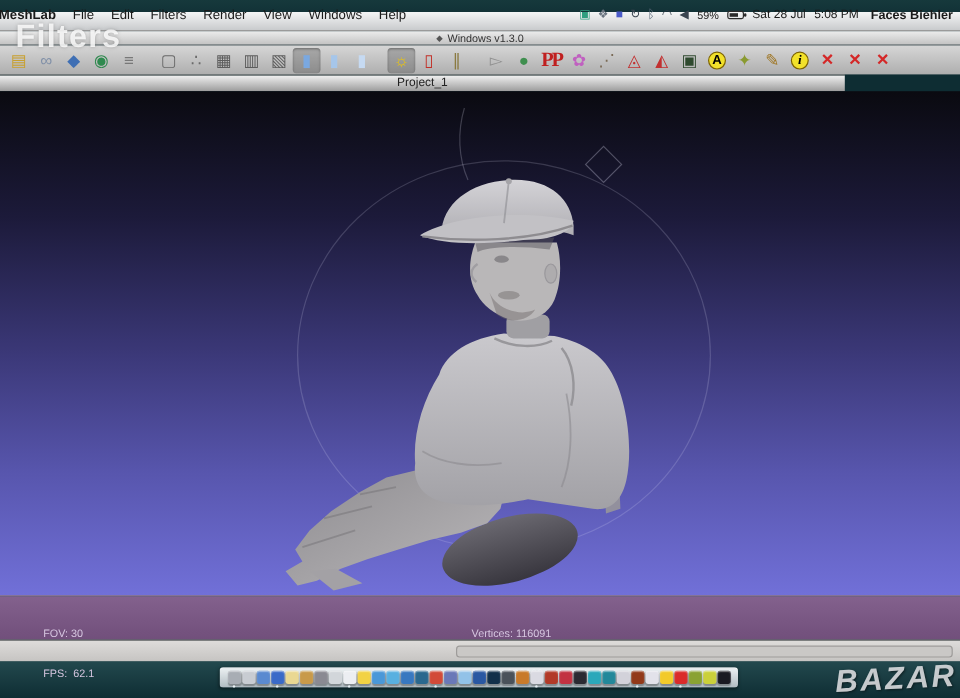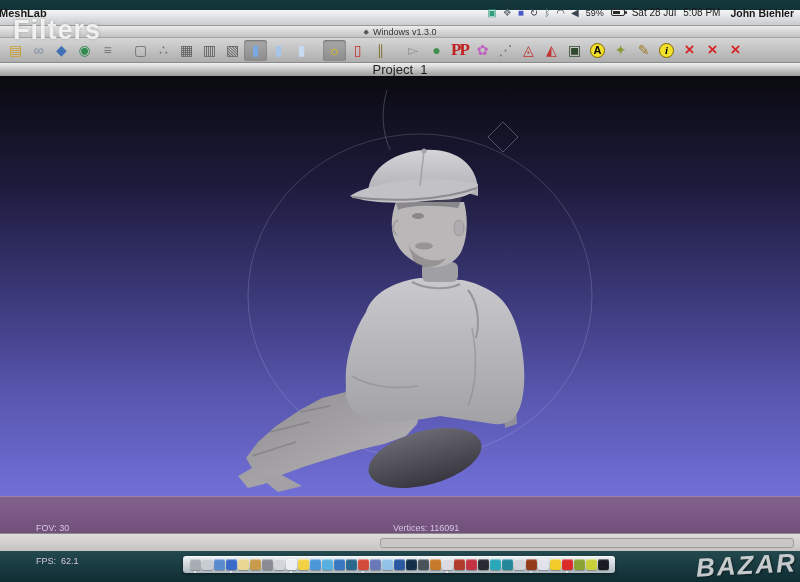--- a/index.html
+++ b/index.html
@@ -44,24 +44,24 @@
   .tbtn.gap{margin-left:10px;}
   .tbtn.sel{background:rgba(0,0,0,0.20);box-shadow:inset 0 1px 2px rgba(0,0,0,.35);}
   .tbtn .glyph{font-size:14px;line-height:14px;}
   .tbtn.big .glyph{font-size:17px;font-weight:bold;}
   .tbtn.txt .glyph{font-size:17px;font-weight:bold;letter-spacing:-2px;
     font-family:"Liberation Serif",serif;}
   .tbtn.circ .glyph{background:#f2e12a;border:1px solid #7e6400;border-radius:50%;
     width:15px;height:15px;font-size:11px;font-weight:bold;display:flex;
     align-items:center;justify-content:center;}
   .tbtn.ital .glyph{font-style:italic;font-family:"Liberation Serif",serif;}
-  .tabrow{position:absolute;left:0;top:62px;width:800px;height:14px;
+  .tabrow{position:absolute;left:0;top:62px;width:704px;height:14px;
     background:linear-gradient(180deg,#f0f0f0,#9c9c9c);
     display:flex;align-items:center;justify-content:center;
-    font-size:13px;color:#222;border-top:1px solid #8a8a8a;}
+    font-size:10px;color:#222;border-top:1px solid #8a8a8a;}
 
   
   .viewport{position:absolute;left:0;top:76px;width:800px;height:420px;
     background:linear-gradient(180deg,#0a0a10 0%,#1c1a3a 25%,#3b3878 52%,#5856ae 76%,#7170d8 100%);}
   .viewport svg{position:absolute;left:0;top:0;}
 
   
   .vstatus{position:absolute;left:0;top:496px;width:800px;height:37px;
     background:linear-gradient(180deg,#83618d,#714f7b);
     border-top:1px solid #9d82a8;font-size:9px;color:#d6c6e0;}
@@ -95,38 +95,47 @@
 </style>
 </head>
 <body>
 
 <div class="desktop-top" data-interactable="false"></div>
 <div class="desktop-bottom" data-interactable="false"></div>
 
 <div class="menubar" data-interactable="false">
   <div class="menu-left" data-interactable="false">
     <span class="appname" data-interactable="true">MeshLab</span>
+    <span data-interactable="false" style="display:flex;gap:14px;">
+        <span class="menu-item" data-interactable="true">File</span>
+        <span class="menu-item" data-interactable="true">Edit</span>
+        <span class="menu-item" data-interactable="true">Filters</span>
+        <span class="menu-item" data-interactable="true">Render</span>
+        <span class="menu-item" data-interactable="true">View</span>
+        <span class="menu-item" data-interactable="true">Windows</span>
+        <span class="menu-item" data-interactable="true">Help</span>
+      </span>
   </div>
   <div class="menu-right" data-interactable="false">
     <span data-interactable="false" style="display:flex;gap:6px;align-items:center;">
         <span class="mstat" data-interactable="true" style="color: rgb(47, 159, 127);">▣</span>
         <span class="mstat" data-interactable="true" style="color: rgb(106, 116, 128);">❖</span>
         <span class="mstat" data-interactable="true" style="color: rgb(74, 90, 200);">■</span>
         <span class="mstat" data-interactable="true" style="color: rgb(58, 68, 80);">↻</span>
         <span class="mstat" data-interactable="true" style="color: rgb(90, 104, 120);">ᛒ</span>
         <span class="mstat" data-interactable="true" style="color: rgb(46, 56, 68);">◠</span>
         <span class="mstat" data-interactable="true" style="color: rgb(58, 68, 80);">◀</span>
       </span>
     <span data-interactable="false" style="font-size:9px;">59%</span>
     <span class="battery" data-interactable="true">
         <span class="battery-fill" data-interactable="false"></span>
       </span>
     <span data-interactable="true">Sat 28 Jul</span>
     <span data-interactable="true">5:08 PM</span>
-    <span class="menu-user" data-interactable="true">John Biehler</span>
+    <span class="menu-user" data-interactable="true">Faces Biehler</span>
   </div>
 </div>
 
 <div class="titlebar" data-interactable="true">
   <span class="titleicon" data-interactable="false">◆</span>
   <span data-interactable="false">Windows v1.3.0</span>
 </div>
 
 <div class="toolbar" data-interactable="false">
     <div class="tbtn" data-interactable="true">

